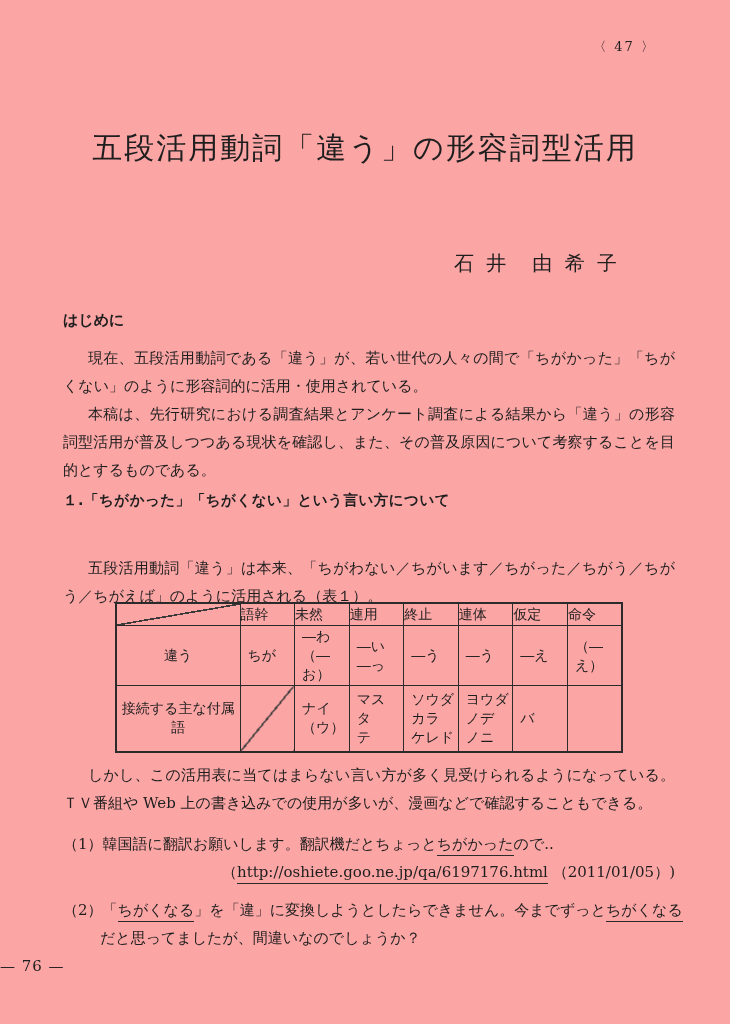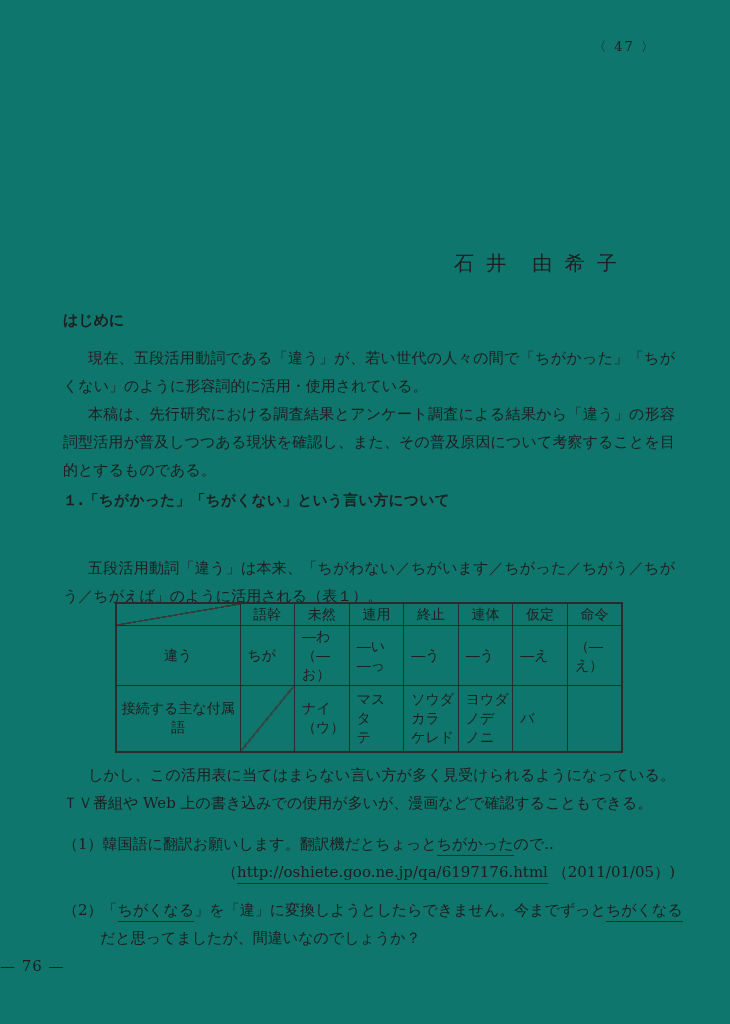--- a/index.html
+++ b/index.html
@@ -1,18 +1,18 @@
 <!DOCTYPE html>
 <html><head>
 <meta charset="utf-8">
 <style>
   html,body { margin:0; padding:0; background:#e8e8e8; }
   .page {
     position:relative; width:730px; height:1024px; margin:0 auto;
-    background:#0f766e; overflow:hidden;
+    background:#fca5a5; overflow:hidden;
     font-family:"DejaVu Serif","Liberation Serif",serif;
     color:#1e1e1e;
   }
   .sans { font-family:"DejaVu Sans","Liberation Sans",sans-serif; font-weight:600; }
   .corner { position:absolute; top:38px; right:74px; font-size:13px; letter-spacing:2px; }
   .title {
     position:absolute; top:128px; left:0; width:100%; margin:0;
     text-align:center; font-size:30px; font-weight:400; letter-spacing:2px;
   }
   .author { position:absolute; top:250px; right:110px; font-size:20px; letter-spacing:3px; }
@@ -31,21 +31,21 @@
   table.conj {
     border-collapse:collapse; table-layout:fixed; width:508px;
     border:2px solid #2b2b2b;
   }
   table.conj th, table.conj td {
     border:1.5px solid #2b2b2b; padding:1px 0 1px 7px;
     font-size:14px; font-weight:400; line-height:19px;
     vertical-align:middle; text-align:left; white-space:pre-line;
     overflow:hidden;
   }
-  table.conj th { text-align:center; padding:1px 0; }
+  table.conj th { text-align:left; padding:1px 0; }
   table.conj td.lab { text-align:center; padding:1px 0; }
   col.c-label { width:124px; }
   tr.r-head { height:22px; }
   tr.r-chigau { height:44px; }
   tr.r-fuzoku { height:66px; }
   .diag {
     background-image:linear-gradient(to bottom right,
       transparent calc(50% - 0.8px), #3a3a3a calc(50% - 0.8px),
       #3a3a3a calc(50% + 0.8px), transparent calc(50% + 0.8px));
   }
@@ -61,20 +61,21 @@
   .u { border-bottom:1.2px solid #2b2b2b; padding-bottom:2px; }
   .footer { position:absolute; top:957px; left:0; width:100%; font-size:15px; letter-spacing:1px; }
 </style>
 </head>
 <body>
 
 <div class="page">
 
   <div class="corner">〈 47 〉</div>
 
+  <h1 class="title">五段活用動詞「違う」の形容詞型活用</h1>
 
   <div class="author">石 井　由 希 子</div>
 
   <div class="h-intro sans">はじめに</div>
 
   <p class="para p2">本稿は、先行研究における調査結果とアンケート調査による結果から「違う」の形容詞型活用が普及しつつある現状を確認し、また、その普及原因について考察することを目的とするものである。</p>
 
   <p class="para p1">現在、五段活用動詞である「違う」が、若い世代の人々の間で「ちがかった」「ちがくない」のように形容詞的に活用・使用されている。</p>
 
   <div class="h-sec1 sans">１.「ちがかった」「ちがくない」という言い方について</div>

